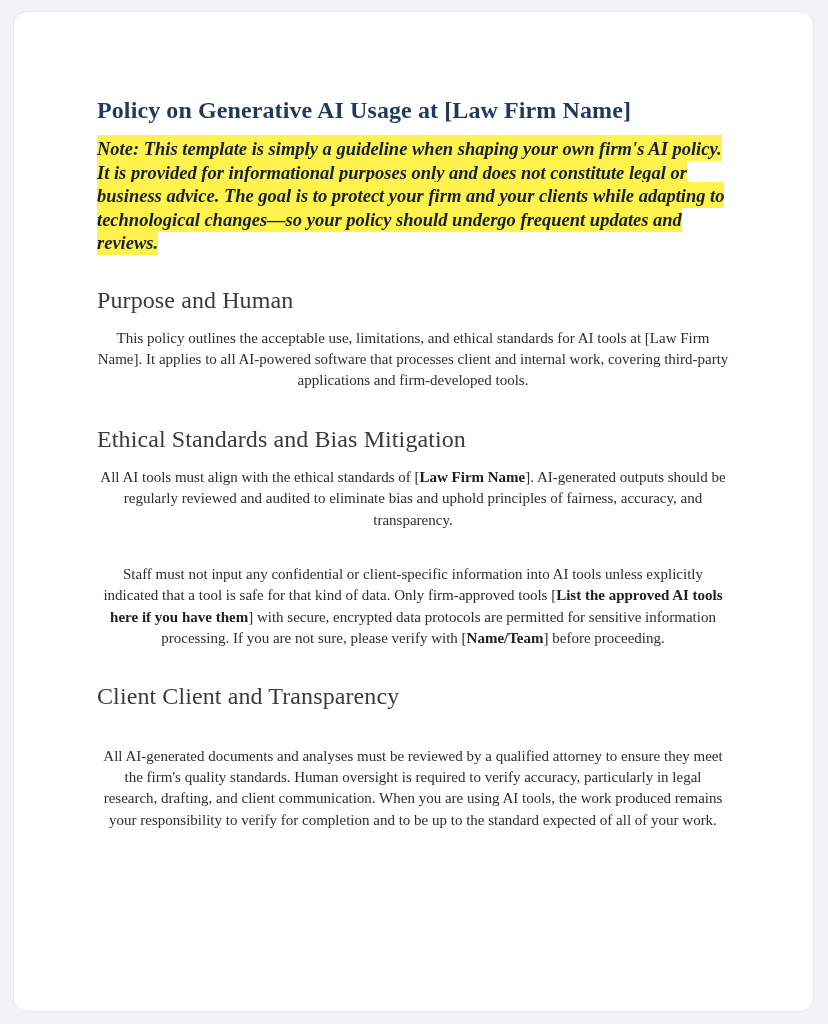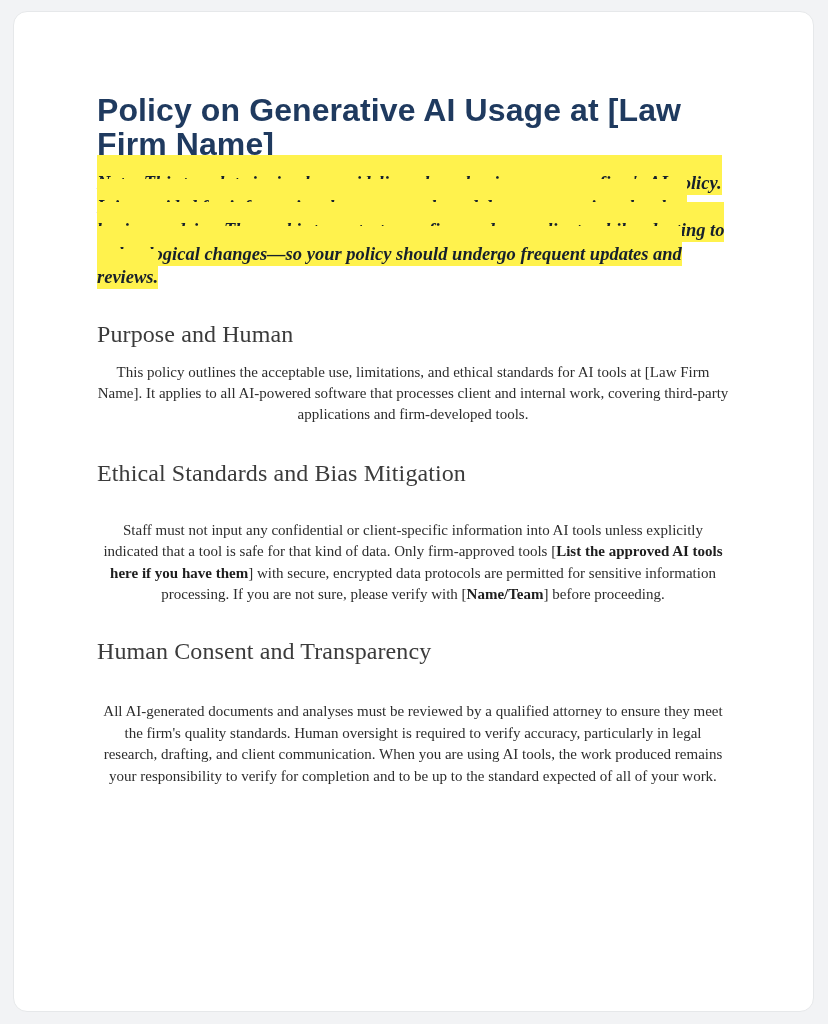--- a/index.html
+++ b/index.html
@@ -30,40 +30,40 @@
 
   .doc-body {
     position: absolute;
     left: 83px;
     top: 81px;
     width: 632px;
   }
 
   .doc-title {
     margin: 0;
-    font-family: Liberation Sans, sans-serif;
-    font-size: 32px;
+    font-family: Liberation Serif, serif;
+    font-size: 24px;
     font-weight: bold;
     line-height: 34px;
     color: #1f3a5f;
     letter-spacing: 0.1px;
   }
 
   .note-block {
     margin: 11px 0 0 0;
     font-size: 18.5px;
     line-height: 23.5px;
     font-style: italic;
     font-weight: bold;
     color: #16202c;
   }
   .note-block mark {
     background: #fff24d;
     color: #16202c;
-    padding: 18px 0 2px 0;
+    padding: 4px 0 2px 0;
     box-decoration-break: clone;
     -webkit-box-decoration-break: clone;
   }
 
   .section {
     margin-top: 28px;
   }
 
   .section-heading {
     margin: 0 0 14px 0;
@@ -105,28 +105,29 @@
       <mark>Note: This template is simply a guideline when shaping your own firm's AI policy. It is provided for informational purposes only and does not constitute legal or business advice. The goal is to protect your firm and your clients while adapting to technological changes—so your policy should undergo frequent updates and reviews.</mark>
     </p>
 
     <div class="section sec-purpose">
       <h2 class="section-heading">Purpose and Human</h2>
       <p class="section-para">This policy outlines the acceptable use, limitations, and ethical standards for AI tools at [Law Firm Name]. It applies to all AI-powered software that processes client and internal work, covering third-party applications and firm-developed tools.</p>
     </div>
 
     <div class="section sec-ethical">
       <h2 class="section-heading">Ethical Standards and Bias Mitigation</h2>
+      <p class="section-para">All AI tools must align with the ethical standards of [<b>Law Firm Name</b>]. AI-generated outputs should be regularly reviewed and audited to eliminate bias and uphold principles of fairness, accuracy, and transparency.</p>
     </div>
 
     <div class="section sec-data">
       <p class="section-para">Staff must not input any confidential or client-specific information into AI tools unless explicitly indicated that a tool is safe for that kind of data. Only firm-approved tools [<b>List the approved AI tools here if you have them</b>] with secure, encrypted data protocols are permitted for sensitive information processing. If you are not sure, please verify with [<b>Name/Team</b>] before proceeding.</p>
     </div>
 
     <div class="section sec-consent">
-      <h2 class="section-heading">Human Consent and Transparency</h2>
+      <h2 class="section-heading">Client Client and Transparency</h2>
     </div>
 
     <div class="section sec-oversight">
       <p class="section-para">All AI-generated documents and analyses must be reviewed by a qualified attorney to ensure they meet the firm's quality standards. Human oversight is required to verify accuracy, particularly in legal research, drafting, and client communication. When you are using AI tools, the work produced remains your responsibility to verify for completion and to be up to the standard expected of all of your work.</p>
     </div>
 
   </div>
 </div>
 
 </body></html>

